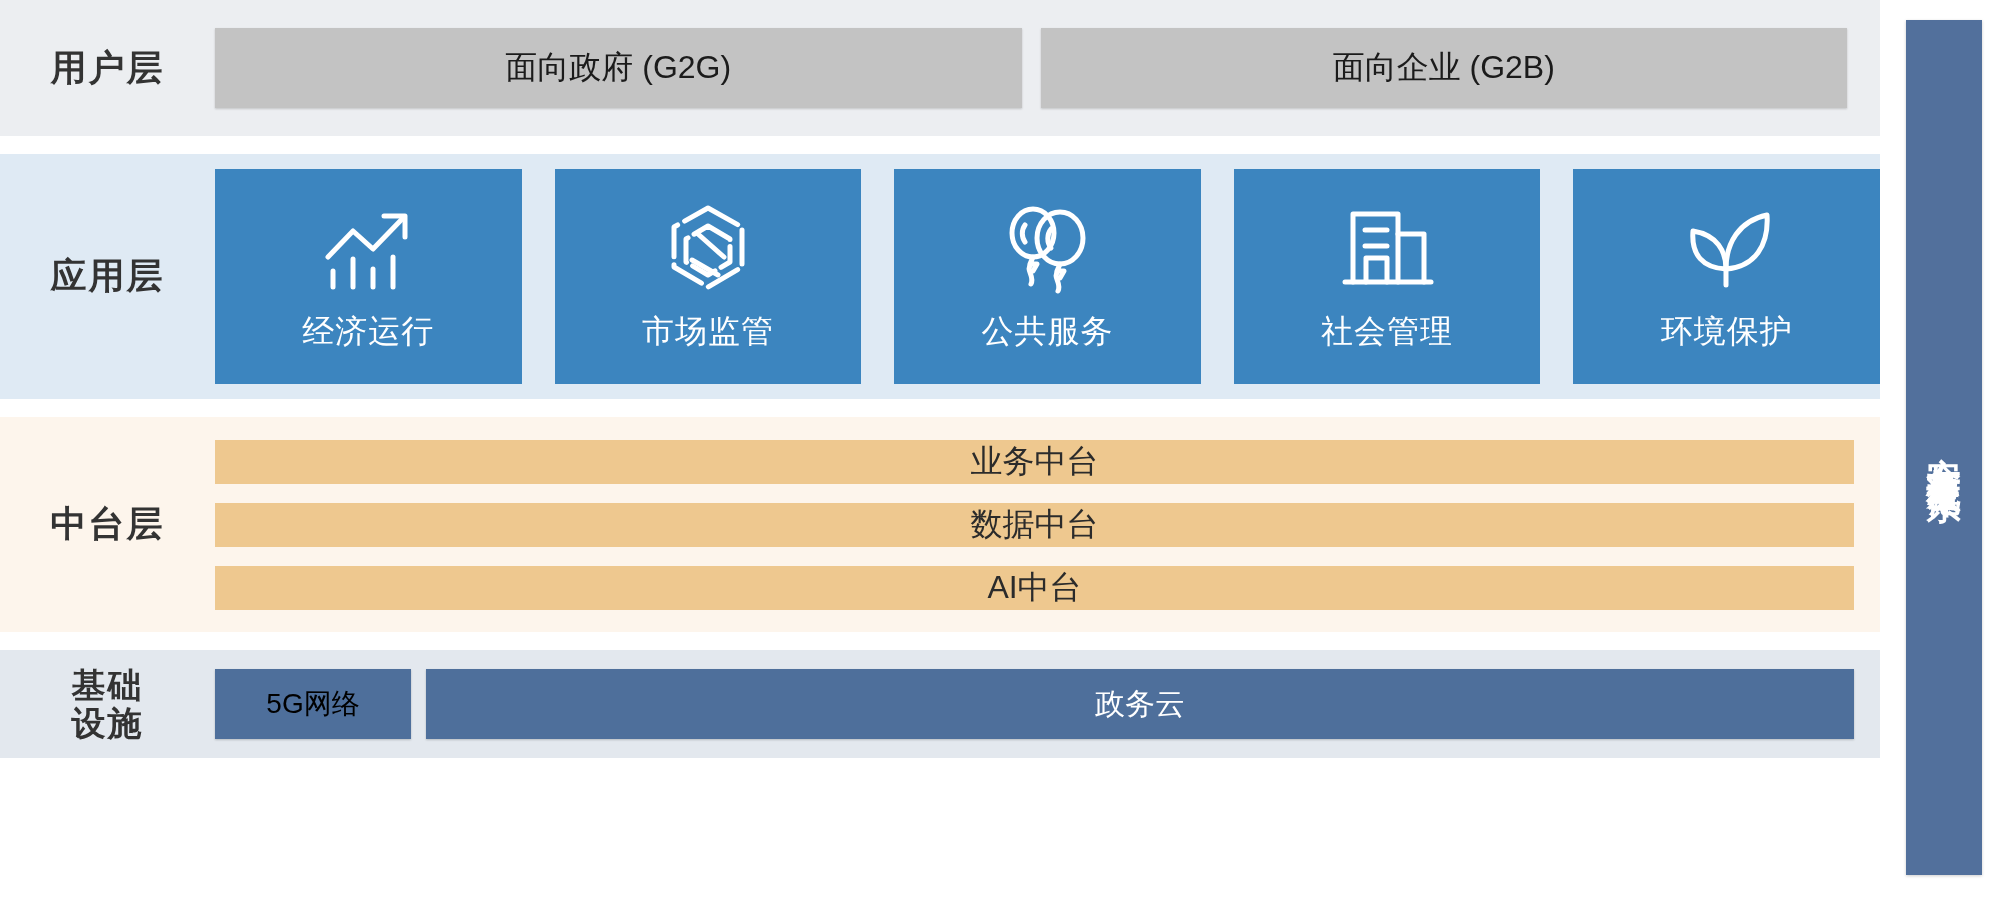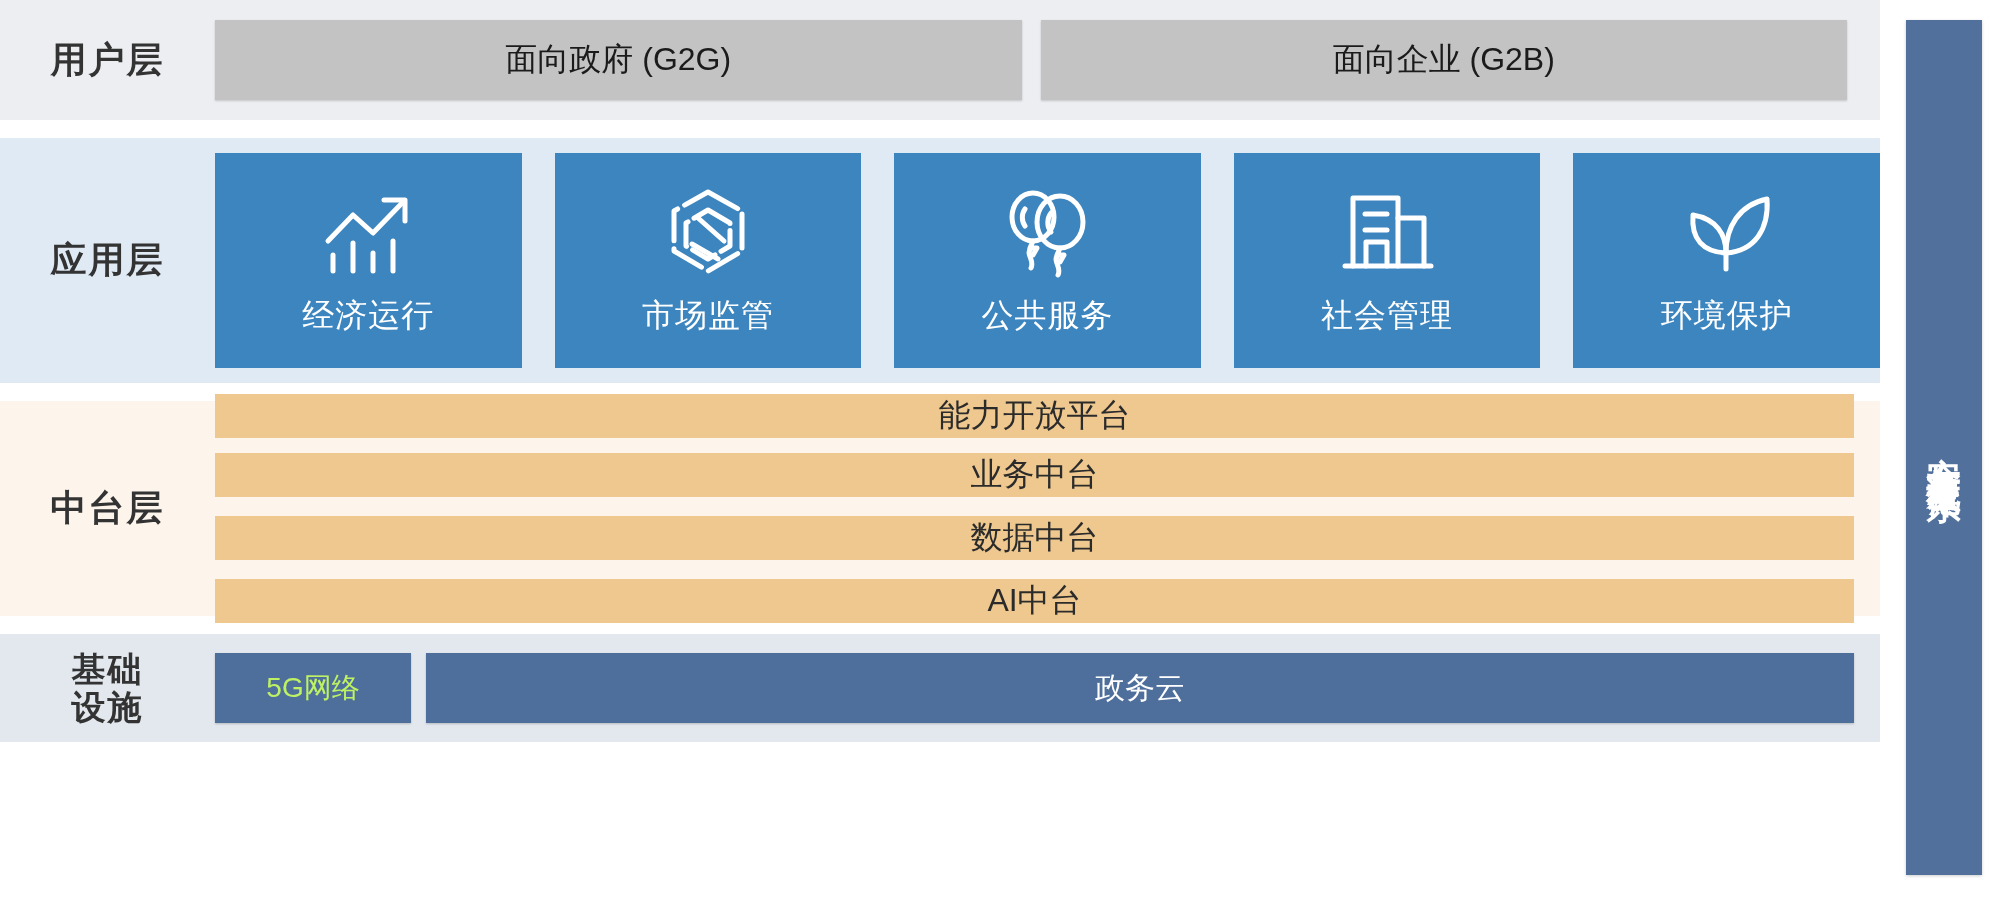--- a/index.html
+++ b/index.html
@@ -56,21 +56,21 @@
     flex: 1 1 auto;
     display: flex;
     flex-direction: row;
     height: 100%;
     box-sizing: border-box;
     align-items: center;
   }
 
   
   .band-user {
-    height: 120px;
+    height: 136px;
     background: #eceef1;
     margin-bottom: 18px;
   }
   .user-row {
     gap: 19px;
     padding-right: 33px;
   }
   .user-box {
     flex: 1 1 0;
     height: 80px;
@@ -175,21 +175,21 @@
     padding-right: 26px;
   }
   .infra-small {
     flex: 0 0 196px;
     height: 70px;
     background: #4e6f9b;
     display: flex;
     align-items: center;
     justify-content: center;
     font-size: 28px;
-    color: #bef264;
+    color: #000000;
     box-shadow: 0 1px 2px rgba(0,0,0,0.2);
   }
   .infra-wide {
     flex: 1 1 auto;
     height: 70px;
     background: #4e6f9b;
     display: flex;
     align-items: center;
     justify-content: center;
     font-size: 30px;
@@ -313,21 +313,20 @@
           </div>
           <div class="tile-label">环境保护</div>
         </div>
 
       </div>
     </div>
 
     <div class="band band-mid">
       <div class="band-label">中台层</div>
       <div class="band-body mid-body">
-        <div class="mid-wide">能力开放平台</div>
         <div class="mid-row">
           <div class="mid-box">业务中台</div>
           <div class="mid-box">数据中台</div>
           <div class="mid-box">AI中台</div>
         </div>
       </div>
     </div>
 
     <div class="band band-infra">
       <div class="band-label">基础

